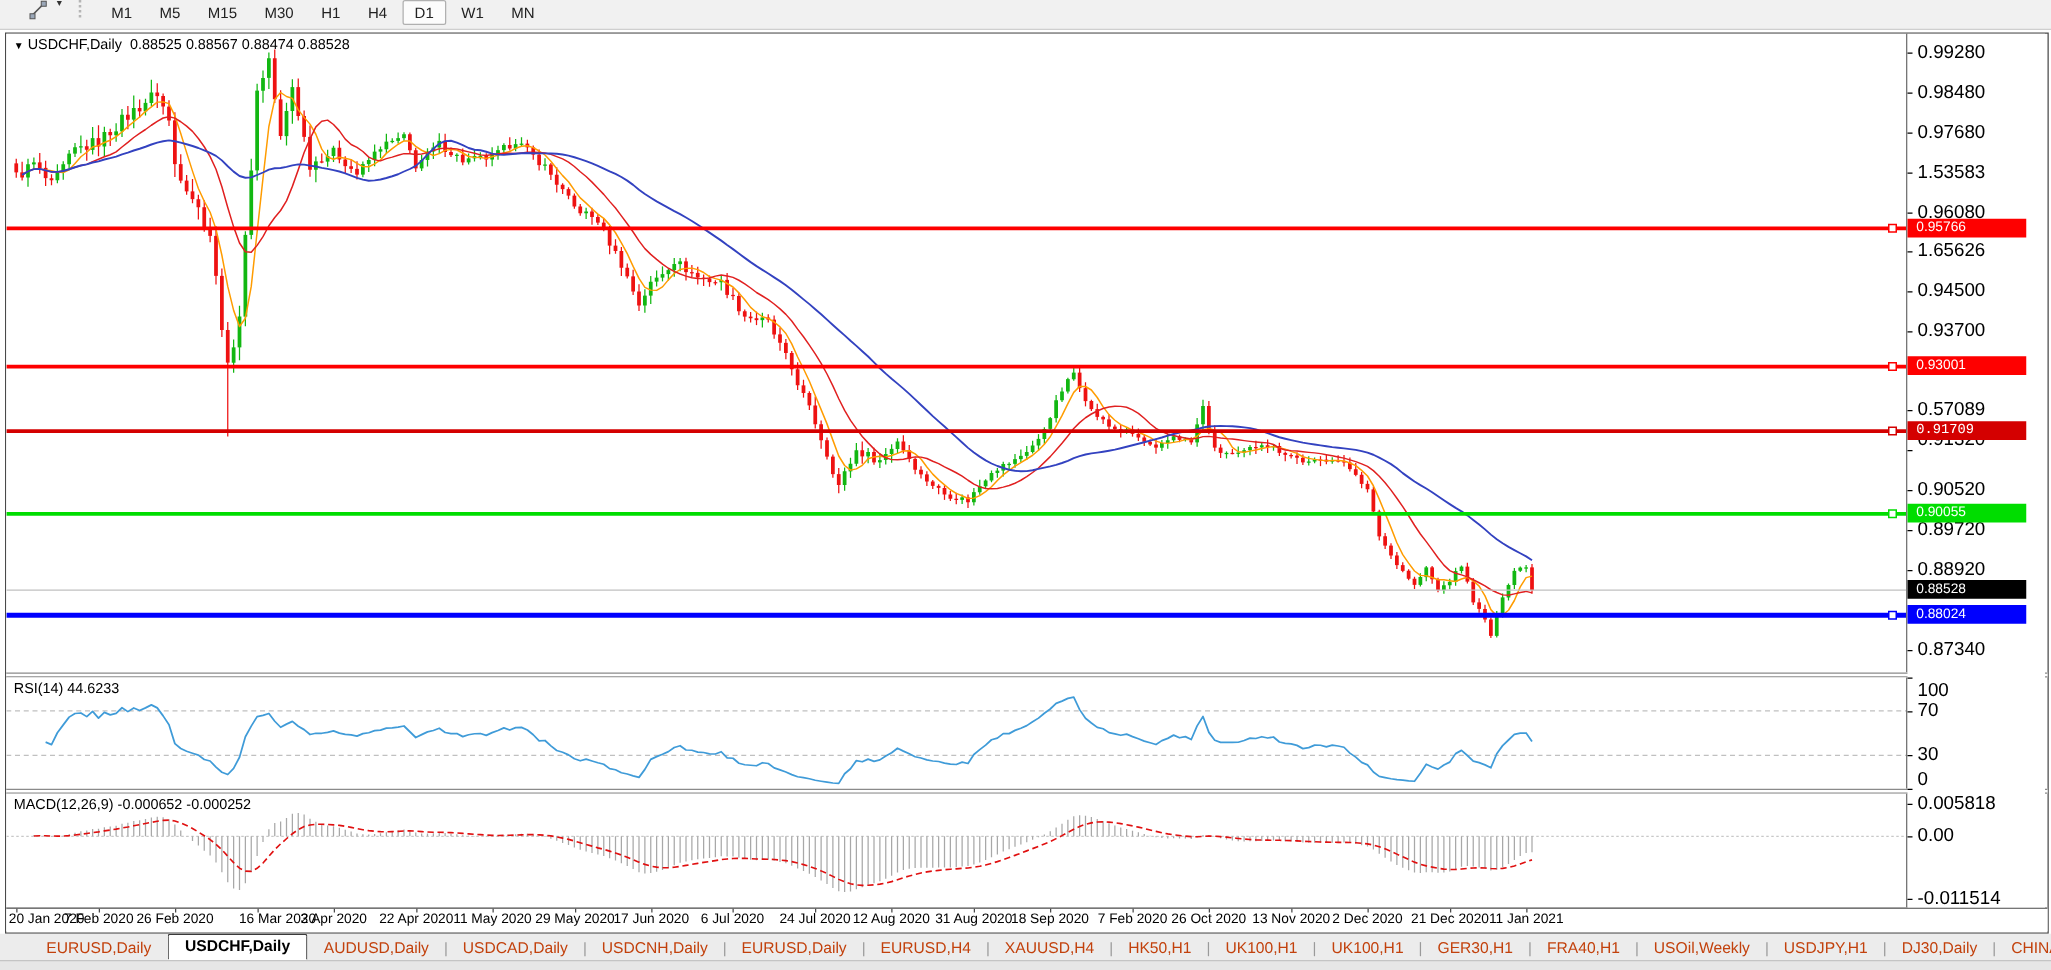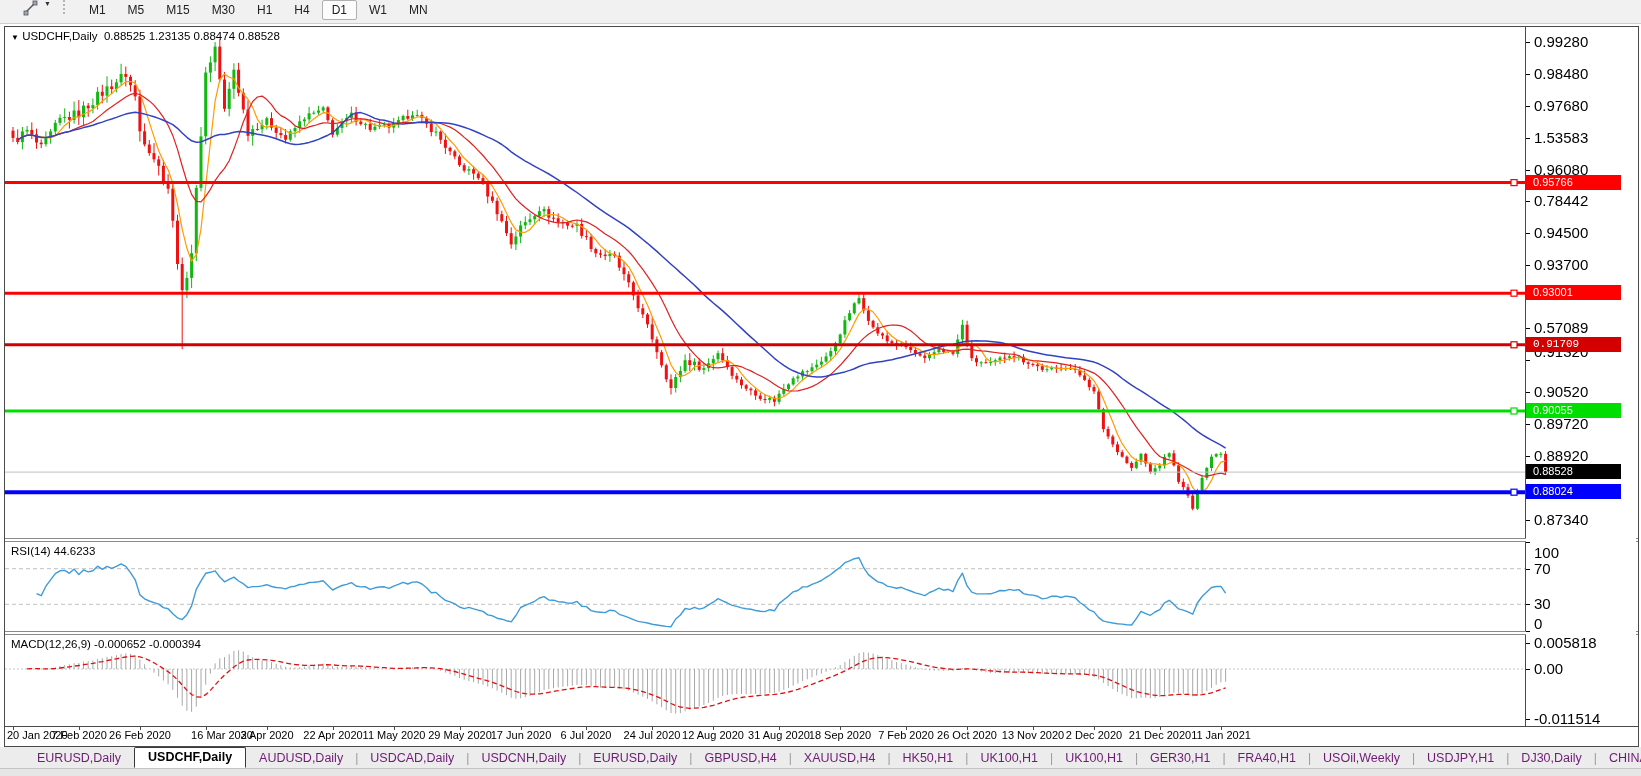--- a/index.html
+++ b/index.html
@@ -28,21 +28,21 @@
   .axis-col{position:absolute;left:1521px;top:0;width:110px;height:699px;background:#fff;z-index:4;}
   .tick-dash{position:absolute;left:0;width:4px;height:1px;background:#000;}
   .tick-label{position:absolute;left:8px;font-size:15px;color:#000;line-height:14px;}
   .axis-marker{position:absolute;left:0;width:88px;height:15px;line-height:15px;font-size:11px;
                color:#fff;padding-left:7px;z-index:6;}
   .date-label{position:absolute;top:2px;font-size:11px;color:#000;white-space:nowrap;}
   .date-tick{position:absolute;top:0;width:1px;height:3px;background:#4a4a4a;}
   
   .tab-bar{position:absolute;left:0;top:747px;width:1641px;height:21px;background:#ececec;
            display:flex;align-items:flex-end;padding-left:26px;box-sizing:border-box;}
-  .tab{font-size:12.5px;color:#701a75;padding:2px 11px 3px;white-space:nowrap;cursor:default;margin-top:28px;}
+  .tab{font-size:12.5px;color:#c2410c;padding:2px 11px 3px;white-space:nowrap;cursor:default;margin-top:28px;}
   .tab.active{background:#fff;border:1px solid #3a3a3a;border-bottom:1px solid #fff;
               font-weight:bold;color:#000;border-radius:2px 2px 0 0;margin:0 2px;padding:2px 13px 3px;}
   .tab-sep{color:#9a9a9a;font-size:12px;padding:0 1px 3px;}
   .bottom-strip{position:absolute;left:0;top:768px;width:1641px;height:8px;background:#e6e6e6;border-top:1px solid #c4c4c4;}
   svg{display:block;}
 </style>
 </head>
 <body>
 
 <div id="app">
@@ -64,21 +64,21 @@
         <div class="tf-btn">H4</div>
         <div class="tf-btn active">D1</div>
         <div class="tf-btn">W1</div>
         <div class="tf-btn">MN</div>
       </div>
   </div>
 
   <div class="chart-window">
 
     <div class="price-area">
-      <div class="panel-label"><span style="font-size:8px;">▼</span> <span>USDCHF,Daily</span>  <span>0.88525</span> <span>1.23135</span> <span>0.88474</span> <span>0.88528</span></div>
+      <div class="panel-label"><span style="font-size:8px;">▼</span> <span>USDCHF,Daily</span>  <span>0.88525</span> <span>0.88567</span> <span>0.88474</span> <span>0.88528</span></div>
       <svg id="price-svg" width="1520" height="511" viewBox="0 0 1520 511">
           <line x1="8" y1="100.0" x2="8" y2="115.1" stroke="#ee1212" stroke-width="1"></line>
           <rect x="6.5" y="103.7" width="3" height="7.2" fill="#ee1212"></rect>
           <line x1="12.7" y1="102.3" x2="12.7" y2="117.3" stroke="#ee1212" stroke-width="1"></line>
           <rect x="11.2" y="110.9" width="3" height="4.1" fill="#ee1212"></rect>
           <line x1="17.4" y1="100.0" x2="17.4" y2="122.4" stroke="#12b712" stroke-width="1"></line>
           <rect x="15.9" y="104.4" width="3" height="10.6" fill="#12b712"></rect>
           <line x1="22.1" y1="99.0" x2="22.1" y2="108.4" stroke="#12b712" stroke-width="1"></line>
           <rect x="20.6" y="102.9" width="3" height="1.6" fill="#12b712"></rect>
           <line x1="26.8" y1="95.4" x2="26.8" y2="112.0" stroke="#ee1212" stroke-width="1"></line>
@@ -615,21 +615,21 @@
       <svg id="rsi-svg" width="1520" height="89" viewBox="0 0 1520 89">
           <line x1="0" y1="26.7" x2="1520" y2="26.7" stroke="#c0c0c0" stroke-width="1" stroke-dasharray="4 3"></line>
           <line x1="0" y1="62.3" x2="1520" y2="62.3" stroke="#c0c0c0" stroke-width="1" stroke-dasharray="4 3"></line>
           <polyline points="31.5,51.7 36.2,53.7 40.9,44.2 45.6,37.9 50.3,31.7 55.0,28.8 59.7,28.4 64.4,31.3 69.1,27.1 73.8,32.5 78.5,27.9 83.2,29.9 87.9,28.7 92.6,24.2 97.3,27.3 102.0,24.4 106.7,26.4 111.4,24.3 116.1,21.9 120.8,24.3 125.5,30.7 130.2,37.8 134.9,52.9 139.6,56.8 144.3,59.0 149.0,60.6 153.7,62.1 158.4,65.6 163.1,66.8 167.8,71.7 172.5,75.8 177.2,77.6 181.9,72.7 186.6,63.8 191.3,47.4 196.0,38.9 200.7,31.3 205.4,30.3 210.1,28.8 214.8,35.0 219.5,39.8 224.2,37.3 228.9,35.1 233.6,39.0 238.3,41.7 243.0,45.6 247.7,44.6 252.4,44.6 257.1,43.9 261.8,42.7 266.5,44.5 271.2,45.5 275.9,45.9 280.6,46.9 285.3,44.9 290.0,44.2 294.7,42.5 299.4,42.1 304.1,40.5 308.8,40.3 313.5,39.7 318.2,38.8 322.9,43.4 327.6,48.0 332.3,45.7 337.0,43.5 341.7,42.4 346.4,40.6 351.1,44.0 355.8,44.9 360.5,44.8 365.2,47.3 369.9,45.8 374.6,45.0 379.3,44.8 384.0,46.3 388.7,44.1 393.4,42.4 398.1,40.3 402.8,42.0 407.5,40.1 412.2,39.9 416.9,42.0 421.6,45.8 426.3,50.7 431.0,50.4 435.7,54.7 440.4,58.4 445.1,59.8 449.8,61.9 454.5,65.0 459.2,66.6 463.9,65.3 468.6,66.8 473.3,68.2 478.0,69.4 482.7,72.9 487.4,73.8 492.1,76.2 496.8,77.2 501.5,78.7 506.2,79.9 510.9,73.5 515.6,65.5 520.3,63.3 525.0,61.4 529.7,59.3 534.4,56.0 539.1,54.6 543.8,58.0 548.5,58.2 553.2,59.7 557.9,60.0 562.6,61.1 567.3,61.2 572.0,59.4 576.7,64.3 581.4,64.6 586.1,68.6 590.8,69.8 595.5,70.2 600.2,70.6 604.9,68.2 609.6,68.8 614.3,72.3 619.0,73.9 623.7,75.6 628.4,77.7 633.1,79.4 637.8,80.1 642.5,81.0 647.2,82.2 651.9,83.0 656.6,83.7 661.3,84.4 666.0,84.7 670.7,77.0 675.4,73.0 680.1,66.5 684.8,67.4 689.5,65.3 694.2,67.1 698.9,65.9 703.6,62.8 708.3,60.2 713.0,56.6 717.7,58.9 722.4,61.0 727.1,63.4 731.8,64.4 736.5,65.9 741.2,66.8 745.9,67.2 750.6,68.5 755.3,69.3 760.0,69.6 764.7,67.7 769.4,68.8 774.1,61.6 778.8,57.7 783.5,54.1 788.2,49.8 792.9,48.5 797.6,44.9 802.3,44.9 807.0,42.3 811.7,40.6 816.4,38.5 821.1,35.4 825.8,32.5 830.5,28.6 835.2,25.2 839.9,20.7 844.6,18.9 849.3,16.7 854.0,15.7 858.7,25.7 863.4,32.6 868.1,36.4 872.8,39.9 877.5,41.0 882.2,44.1 886.9,45.1 891.6,46.2 896.3,45.3 901.0,47.3 905.7,49.0 910.4,50.9 915.1,52.2 919.8,53.6 924.5,50.5 929.2,48.7 933.9,46.1 938.6,48.2 943.3,47.3 948.0,49.6 952.7,38.7 957.4,31.2 962.1,43.9 966.8,50.2 971.5,51.9 976.2,51.9 980.9,51.9 985.6,51.8 990.3,50.4 995.0,48.5 999.7,48.8 1004.4,47.4 1009.1,48.4 1013.8,47.6 1018.5,51.6 1023.2,52.7 1027.9,53.1 1032.6,54.3 1037.3,56.9 1042.0,56.1 1046.7,54.1 1051.4,54.2 1056.1,55.5 1060.8,54.1 1065.5,54.8 1070.2,55.8 1074.9,60.5 1079.6,63.7 1084.3,67.9 1089.0,69.9 1093.7,75.6 1098.4,79.1 1103.1,80.1 1107.8,81.0 1112.5,81.7 1117.2,82.1 1121.9,82.7 1126.6,83.0 1131.3,76.6 1136.0,69.4 1140.7,71.6 1145.4,73.3 1150.1,70.0 1154.8,67.7 1159.5,60.9 1164.2,58.3 1168.9,62.4 1173.6,66.9 1178.3,68.1 1183.0,69.9 1187.7,72.2 1192.4,61.0 1197.1,54.5 1201.8,50.0 1206.5,45.5 1211.2,44.5 1215.9,44.4 1220.6,51.2" fill="none" stroke="#3f9bd8" stroke-width="1.4" stroke-linejoin="round"></polyline>
         </svg>
     </div>
 
     <div class="hdiv hdiv2"></div>
 
     <div class="macd-area">
-      <div class="panel-label"><span>MACD(12,26,9)</span> <span>-0.000652</span> <span>-0.000394</span></div>
+      <div class="panel-label"><span>MACD(12,26,9)</span> <span>-0.000652</span> <span>-0.000252</span></div>
       <svg id="macd-svg" width="1520" height="91" viewBox="0 0 1520 91">
           <line x1="0" y1="34" x2="1520" y2="34" stroke="#c8c8c8" stroke-width="1" stroke-dasharray="2 2"></line>
           <line x1="22.1" y1="34" x2="22.1" y2="33.1" stroke="#a8a8a8" stroke-width="1"></line>
           <line x1="26.8" y1="34" x2="26.8" y2="33.0" stroke="#a8a8a8" stroke-width="1"></line>
           <line x1="31.5" y1="34" x2="31.5" y2="33.6" stroke="#a8a8a8" stroke-width="1"></line>
           <line x1="36.2" y1="34" x2="36.2" y2="34.3" stroke="#a8a8a8" stroke-width="1"></line>
           <line x1="40.9" y1="34" x2="40.9" y2="34.2" stroke="#a8a8a8" stroke-width="1"></line>
           <line x1="45.6" y1="34" x2="45.6" y2="33.6" stroke="#a8a8a8" stroke-width="1"></line>
           <line x1="50.3" y1="34" x2="50.3" y2="32.4" stroke="#a8a8a8" stroke-width="1"></line>
           <line x1="55.0" y1="34" x2="55.0" y2="31.1" stroke="#a8a8a8" stroke-width="1"></line>
@@ -933,21 +933,21 @@
         <div class="tick-label" style="top: 8px;">0.99280</div>
         <div class="tick-dash" style="top: 47px;"></div>
         <div class="tick-label" style="top: 40px;">0.98480</div>
         <div class="tick-dash" style="top: 79px;"></div>
         <div class="tick-label" style="top: 72px;">0.97680</div>
         <div class="tick-dash" style="top: 111px;"></div>
         <div class="tick-label" style="top: 104px;">1.53583</div>
         <div class="tick-dash" style="top: 143px;"></div>
         <div class="tick-label" style="top: 136px;">0.96080</div>
         <div class="tick-dash" style="top: 174px;"></div>
-        <div class="tick-label" style="top: 167px;">0.78442</div>
+        <div class="tick-label" style="top: 167px;">1.65626</div>
         <div class="tick-dash" style="top: 206px;"></div>
         <div class="tick-label" style="top: 199px;">0.94500</div>
         <div class="tick-dash" style="top: 238px;"></div>
         <div class="tick-label" style="top: 231px;">0.93700</div>
         <div class="tick-dash" style="top: 301px;"></div>
         <div class="tick-label" style="top: 294px;">0.57089</div>
         <div class="tick-dash" style="top: 333px;"></div>
         <div class="tick-label" style="top: 318px;">0.91320</div>
         <div class="tick-dash" style="top: 365px;"></div>
         <div class="tick-label" style="top: 358px;">0.90520</div>
@@ -984,21 +984,21 @@
       <span class="tab">EURUSD,Daily</span>
       <span class="tab active">USDCHF,Daily</span>
       <span class="tab">AUDUSD,Daily</span>
       <span class="tab-sep">|</span>
       <span class="tab">USDCAD,Daily</span>
       <span class="tab-sep">|</span>
       <span class="tab">USDCNH,Daily</span>
       <span class="tab-sep">|</span>
       <span class="tab">EURUSD,Daily</span>
       <span class="tab-sep">|</span>
-      <span class="tab">GBPUSD,H4</span>
+      <span class="tab">EURUSD,H4</span>
       <span class="tab-sep">|</span>
       <span class="tab">XAUUSD,H4</span>
       <span class="tab-sep">|</span>
       <span class="tab">HK50,H1</span>
       <span class="tab-sep">|</span>
       <span class="tab">UK100,H1</span>
       <span class="tab-sep">|</span>
       <span class="tab">UK100,H1</span>
       <span class="tab-sep">|</span>
       <span class="tab">GER30,H1</span>

